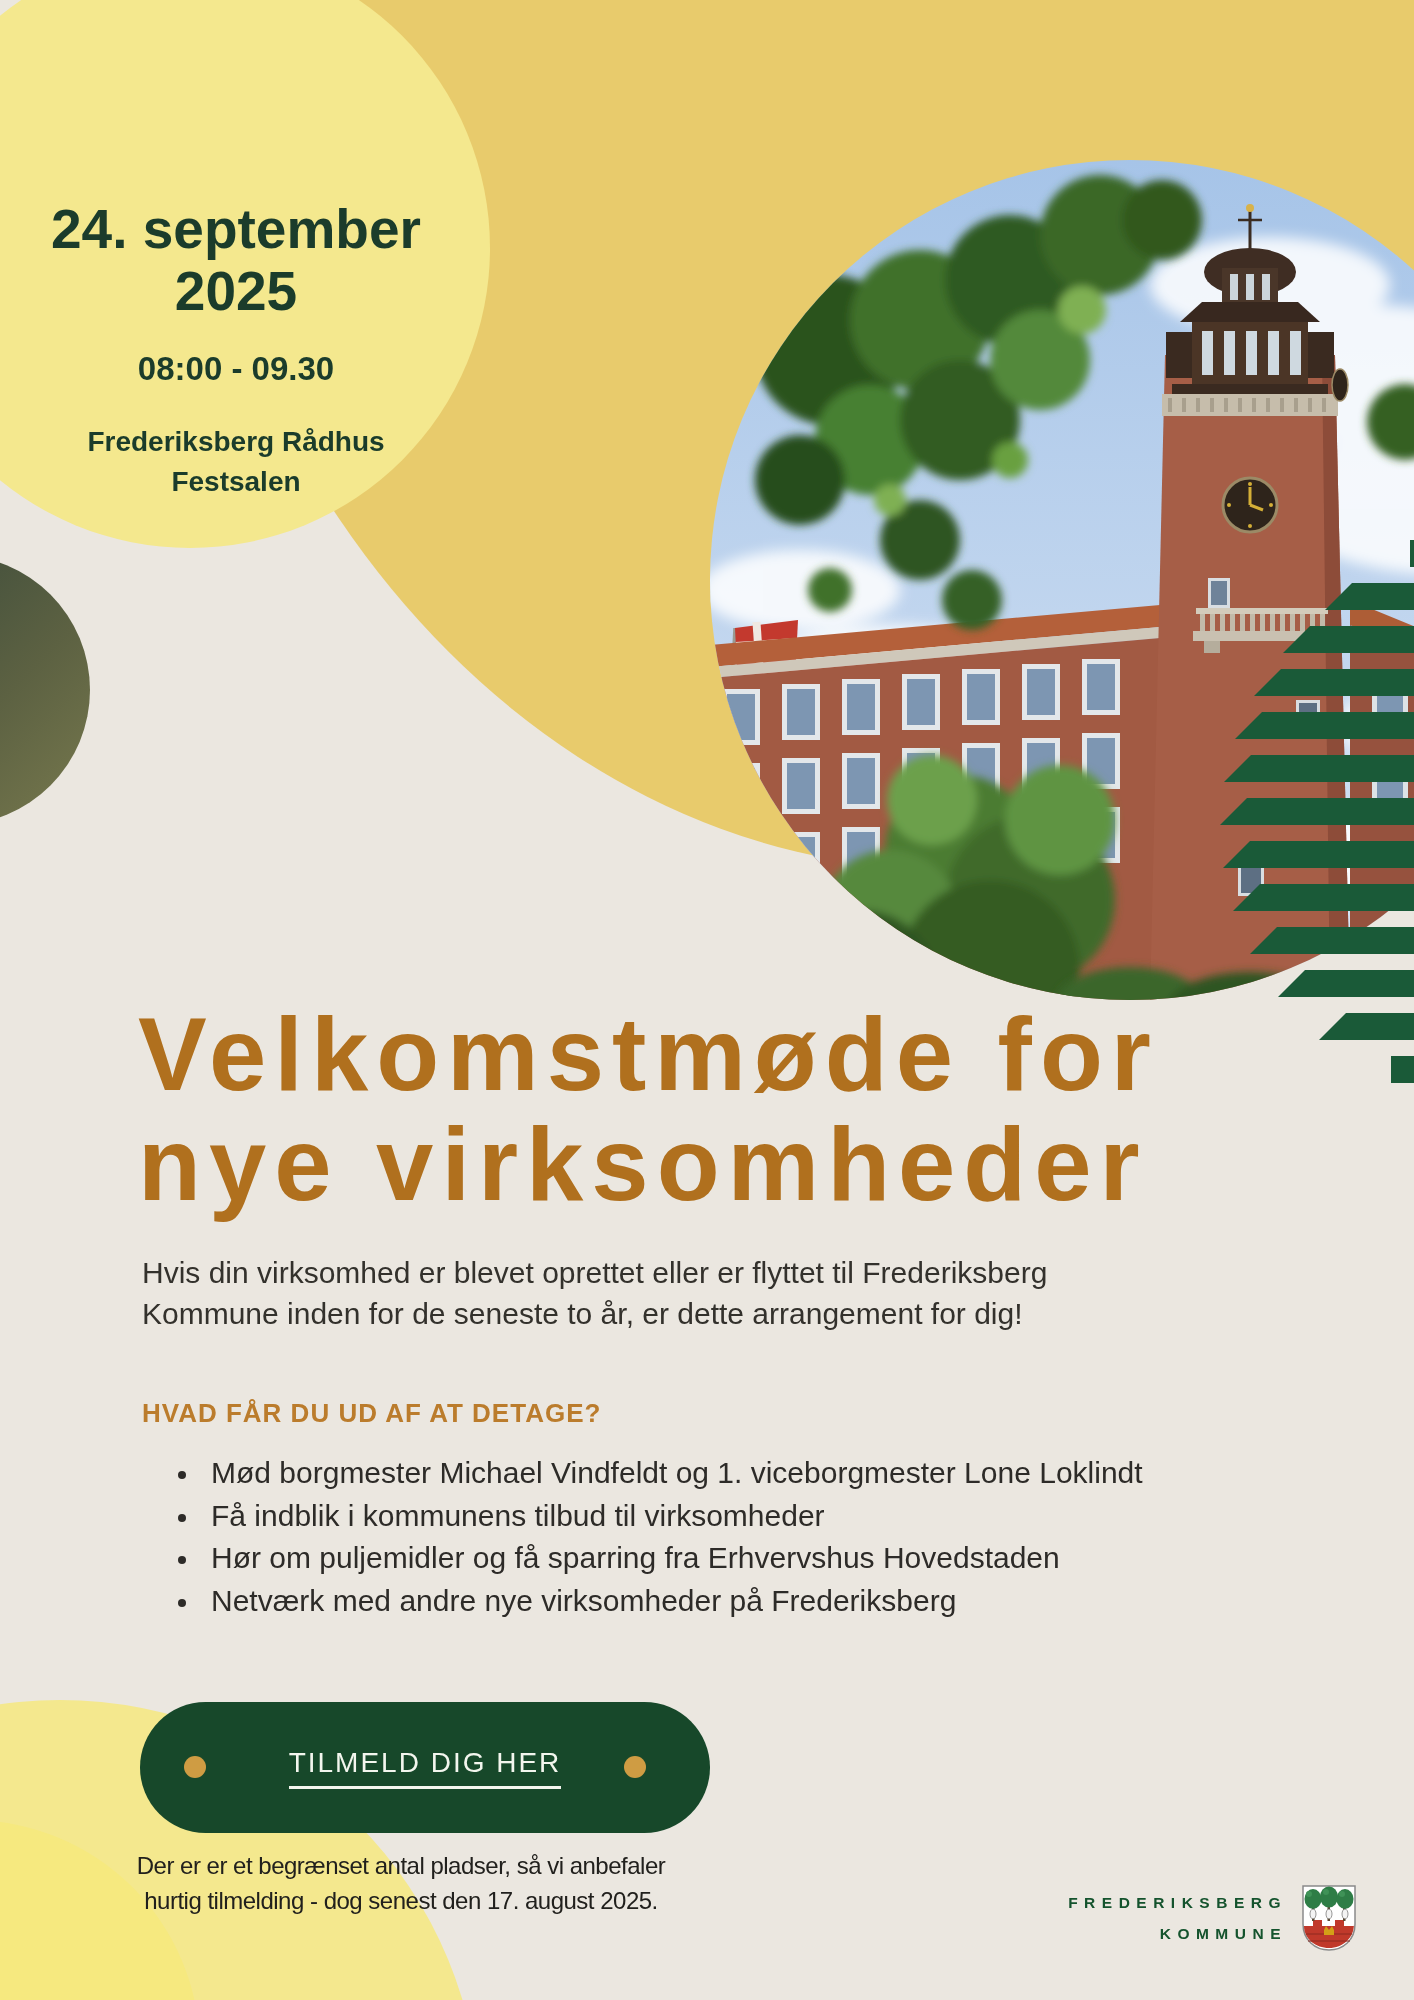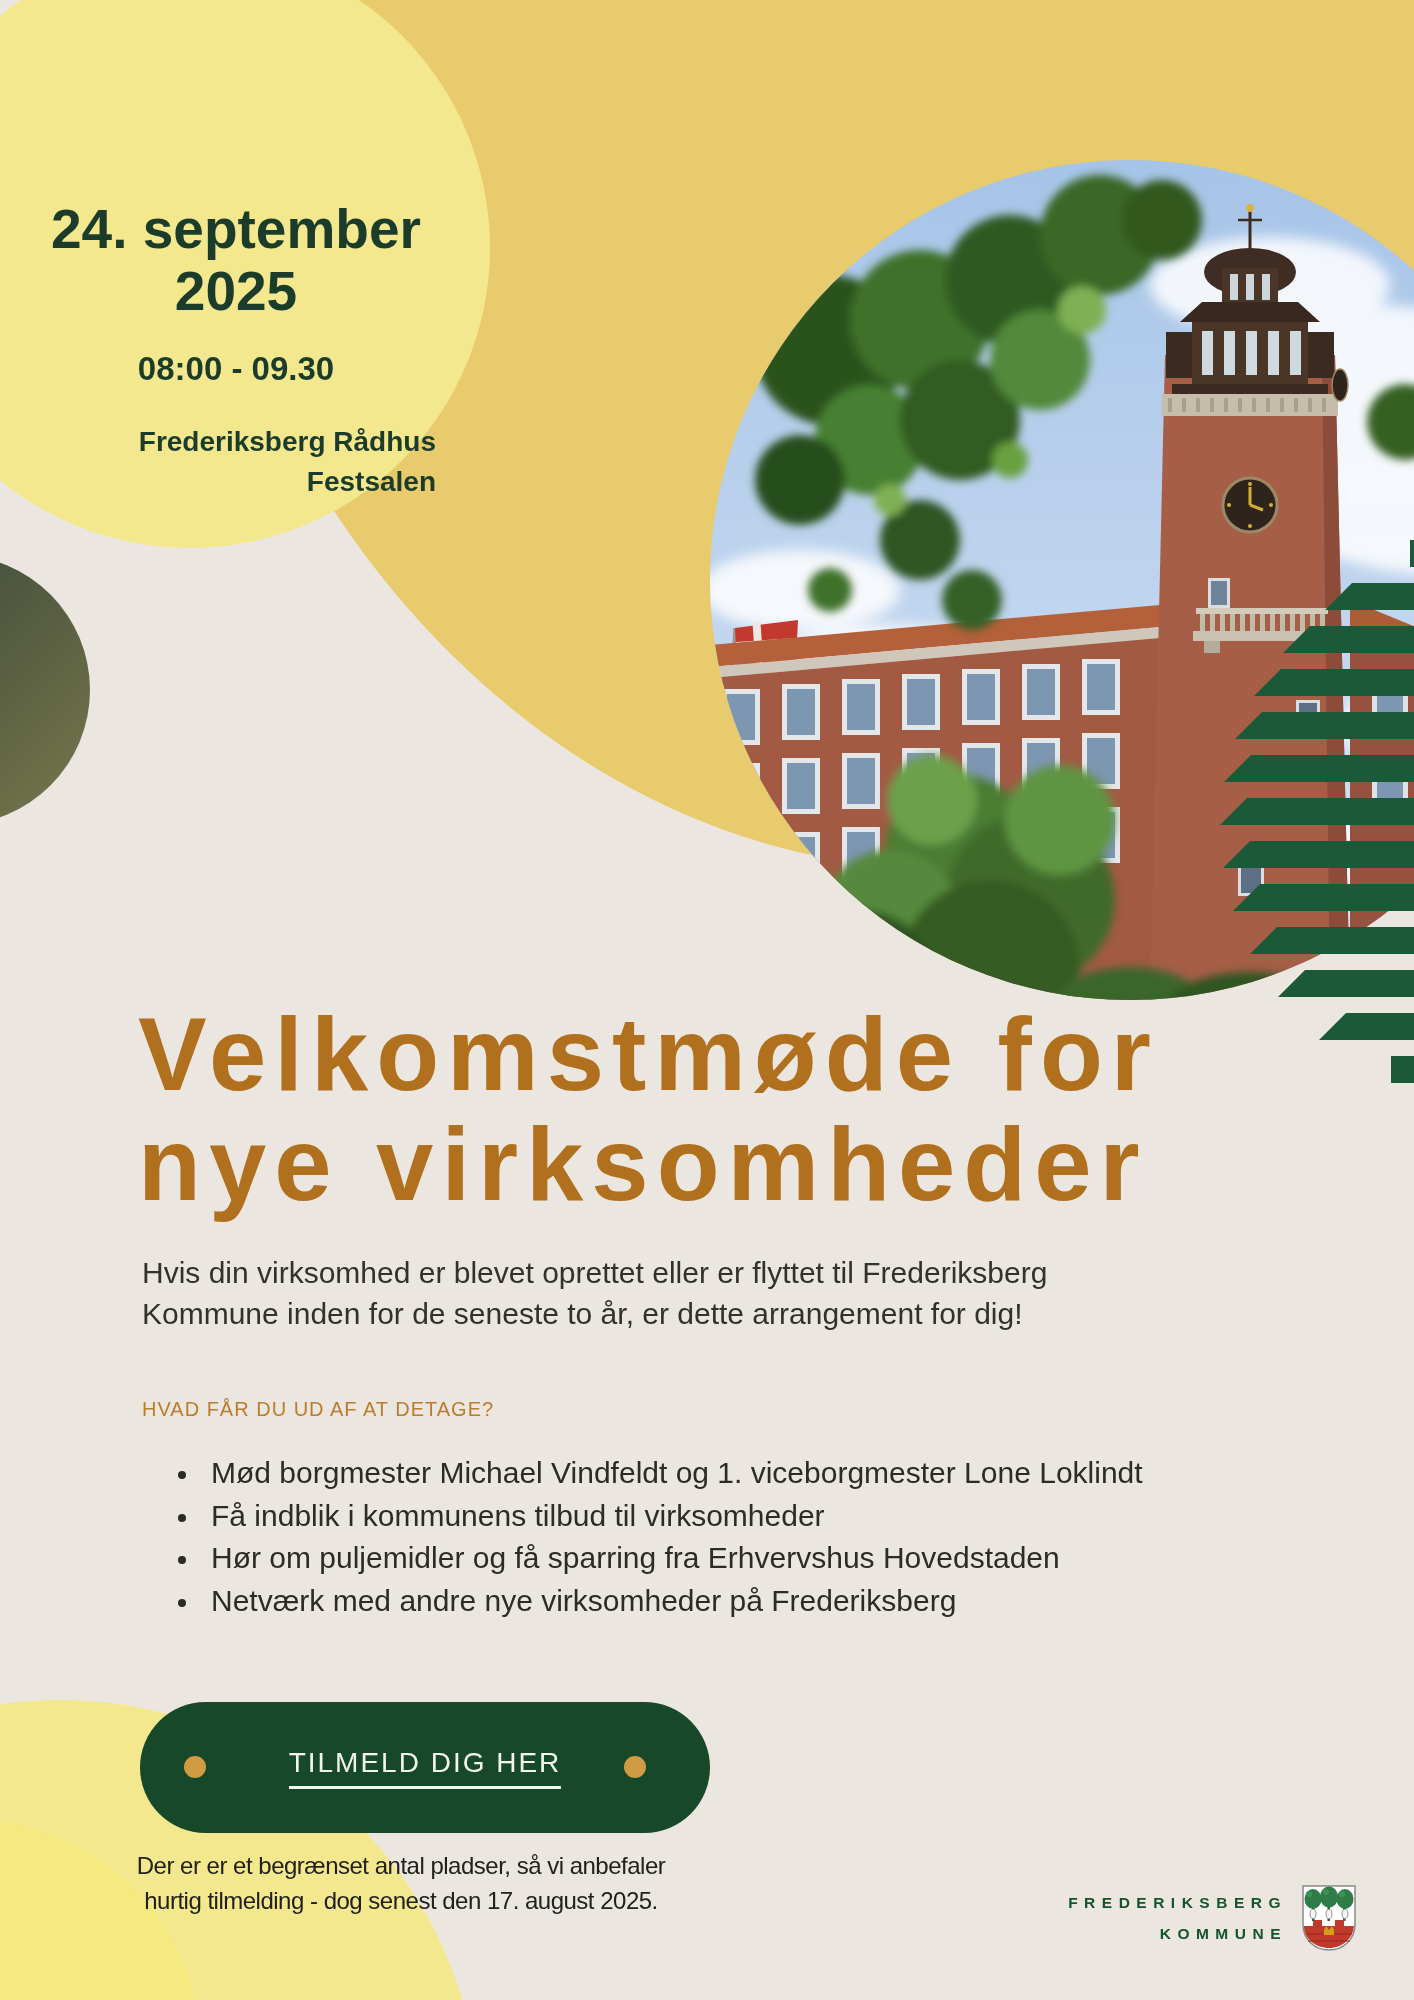--- a/index.html
+++ b/index.html
@@ -13,31 +13,31 @@
   .gold-blob{left:160px;top:-1050px;width:1580px;height:1920px;border-radius:50%;background:#e8cb6c;}
   .pale-circle{left:-110px;top:-52px;width:600px;height:600px;border-radius:50%;background:#f4e88e;}
   .olive-circle{left:-180px;top:555px;width:270px;height:270px;border-radius:50%;
     background:linear-gradient(135deg,#39493a 10%,#5c6142 60%,#74764c 95%);}
   .blob-bl-1{left:-360px;top:1700px;width:840px;height:840px;border-radius:50%;background:#f4e88e;}
   .blob-bl-2{left:-260px;top:1820px;width:460px;height:460px;border-radius:50%;background:#f6e97f;}
   
   .badge-text{left:36px;top:198px;width:400px;text-align:center;color:#1b3c2b;}
   .badge-date{font-size:55px;font-weight:bold;line-height:62px;letter-spacing:0px;}
   .badge-time{margin-top:28px;font-size:33px;font-weight:bold;}
-  .badge-venue{margin-top:34px;font-size:28px;font-weight:bold;line-height:40px;text-align:right;}
+  .badge-venue{margin-top:34px;font-size:28px;font-weight:bold;line-height:40px;}
   
   .photo-circle{left:710px;top:160px;width:840px;height:840px;border-radius:50%;overflow:hidden;}
   
   .stripe{position:absolute;background:#1a5a38;height:27px;
     clip-path:polygon(27px 0,100% 0,100% 100%,0 100%);}
   
   .title{left:138px;top:1000px;width:1200px;color:#b0701e;font-weight:bold;
     font-size:103px;line-height:110px;letter-spacing:8px;}
   .intro{left:142px;top:1252px;width:1050px;font-size:30px;line-height:41px;color:#33312c;}
-  .benefits-h{left:142px;top:1398px;font-size:20px;font-weight:normal;letter-spacing:1px;color:#bb7c2c;}
+  .benefits-h{left:142px;top:1398px;font-size:26px;font-weight:bold;letter-spacing:1px;color:#bb7c2c;}
   .benefits-list{left:142px;top:1436px;width:1100px;list-style:none;margin:16px;padding:0;
     font-size:30px;line-height:42.5px;color:#2d2b28;}
   .benefits-list li{position:relative;padding-left:53px;}
   .benefits-list li::before{content:"";position:absolute;left:20px;top:19px;width:8px;height:8px;
     border-radius:50%;background:#2d2b28;}
   
   .cta{left:140px;top:1702px;width:570px;height:131px;border-radius:70px;background:#17482a;
     display:flex;align-items:center;justify-content:center;cursor:pointer;border:none;}
   .cta-label{color:#f3f6ee;font-size:28px;font-weight:normal;letter-spacing:2px;
     padding-bottom:7px;border-bottom:3px solid #f3f6ee;}

